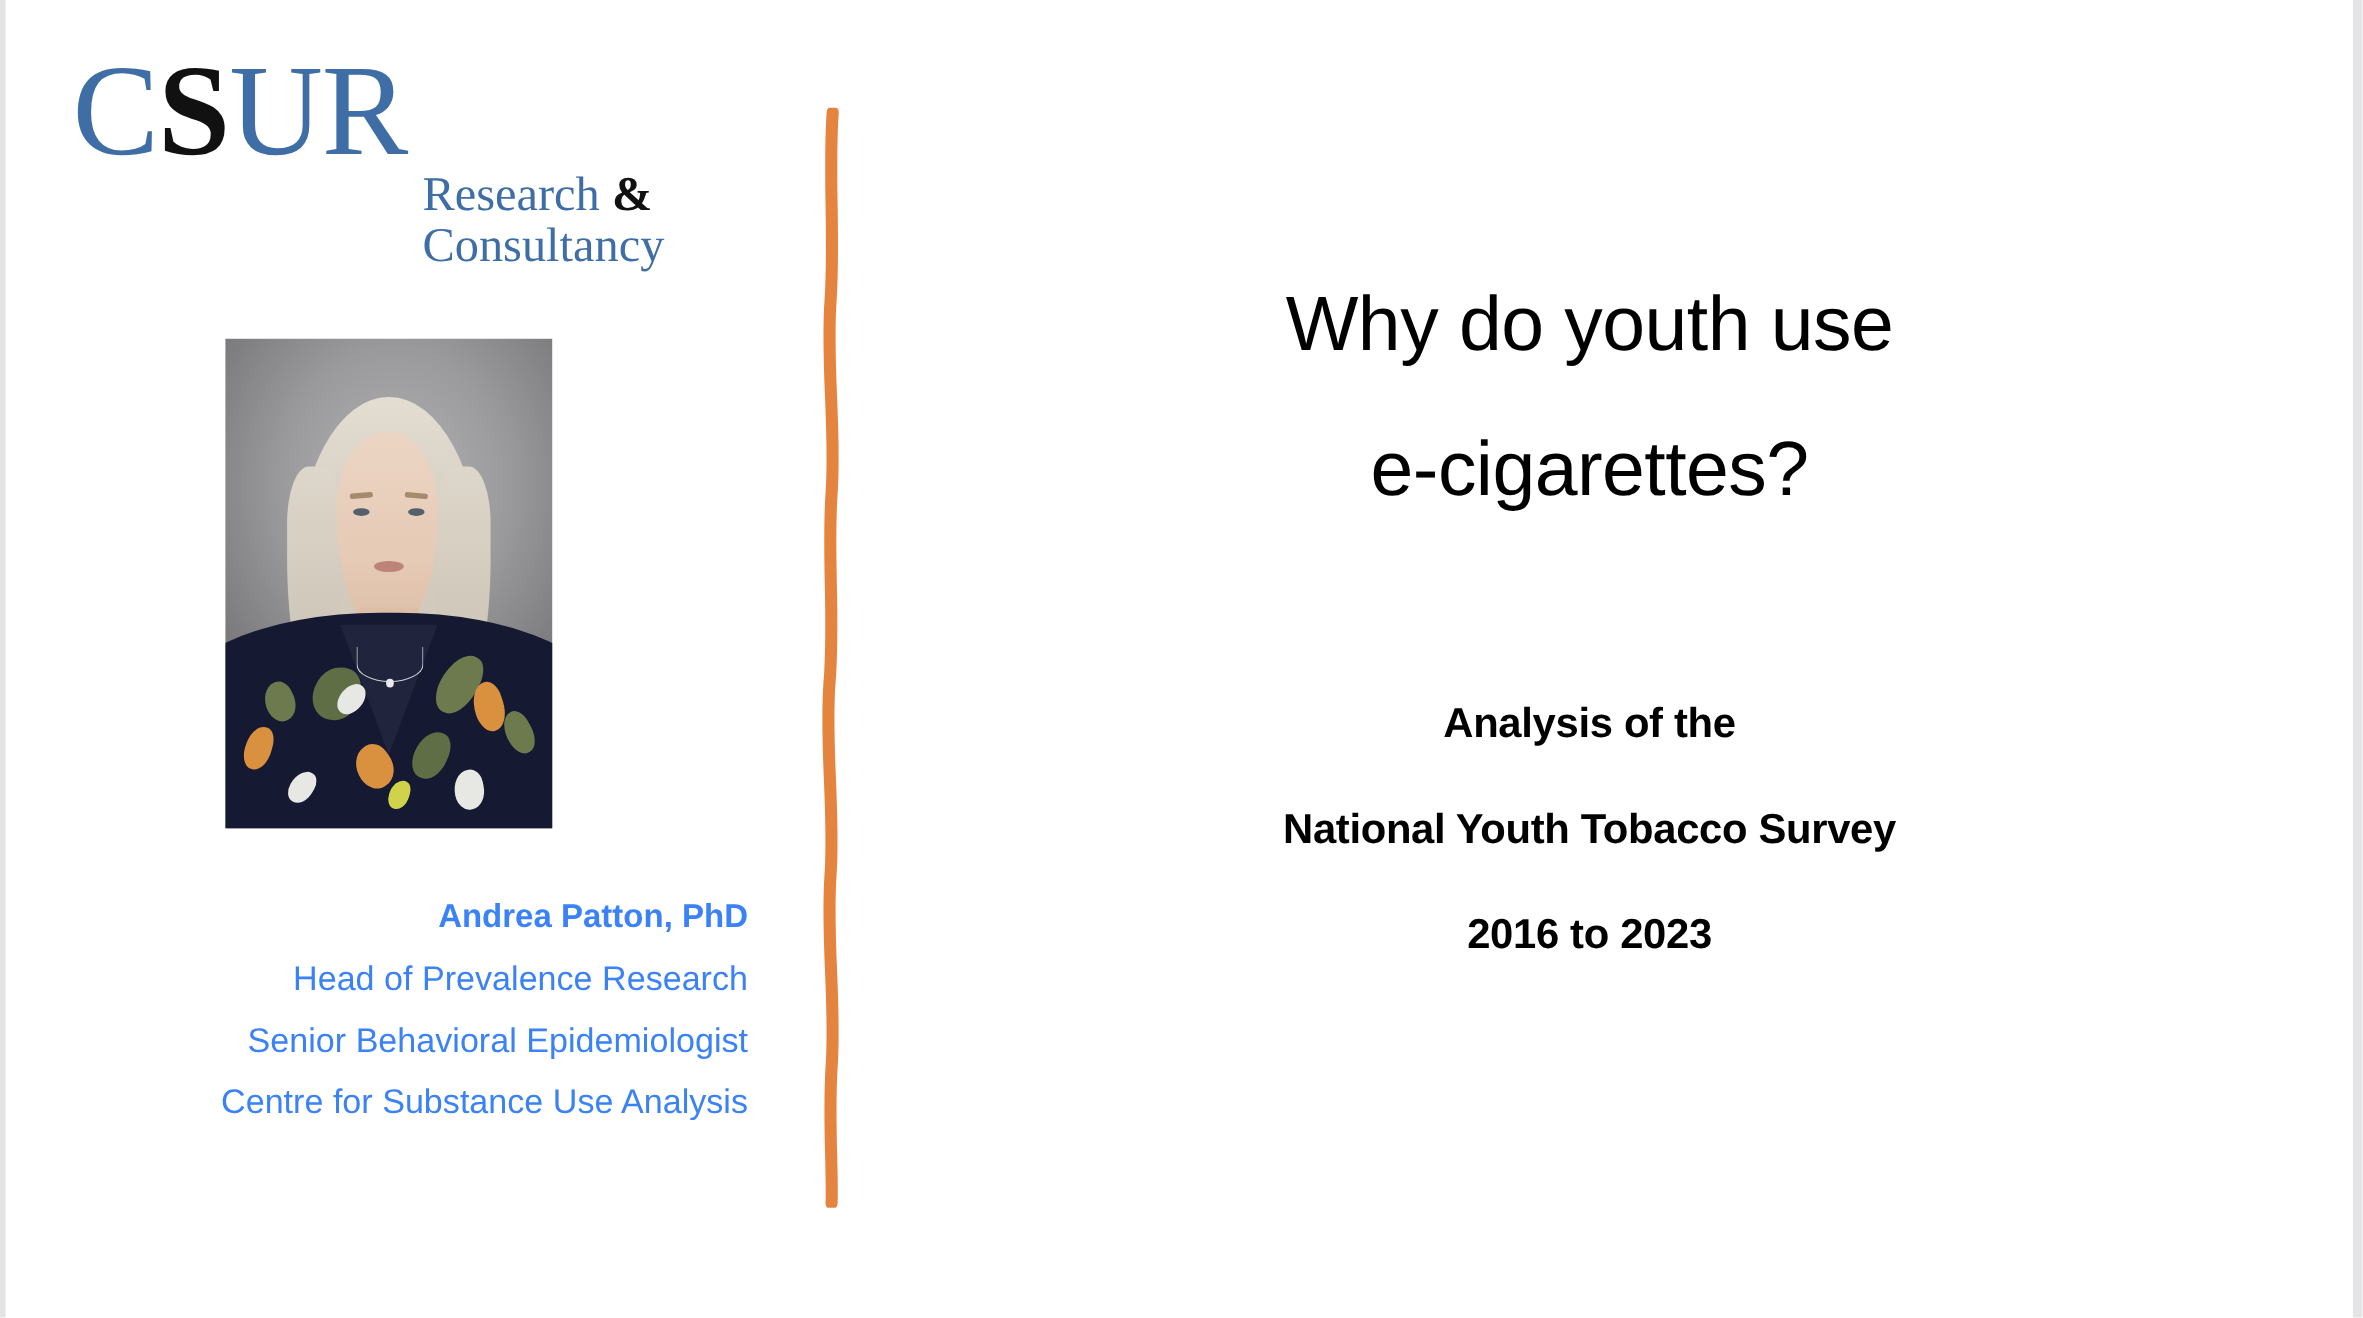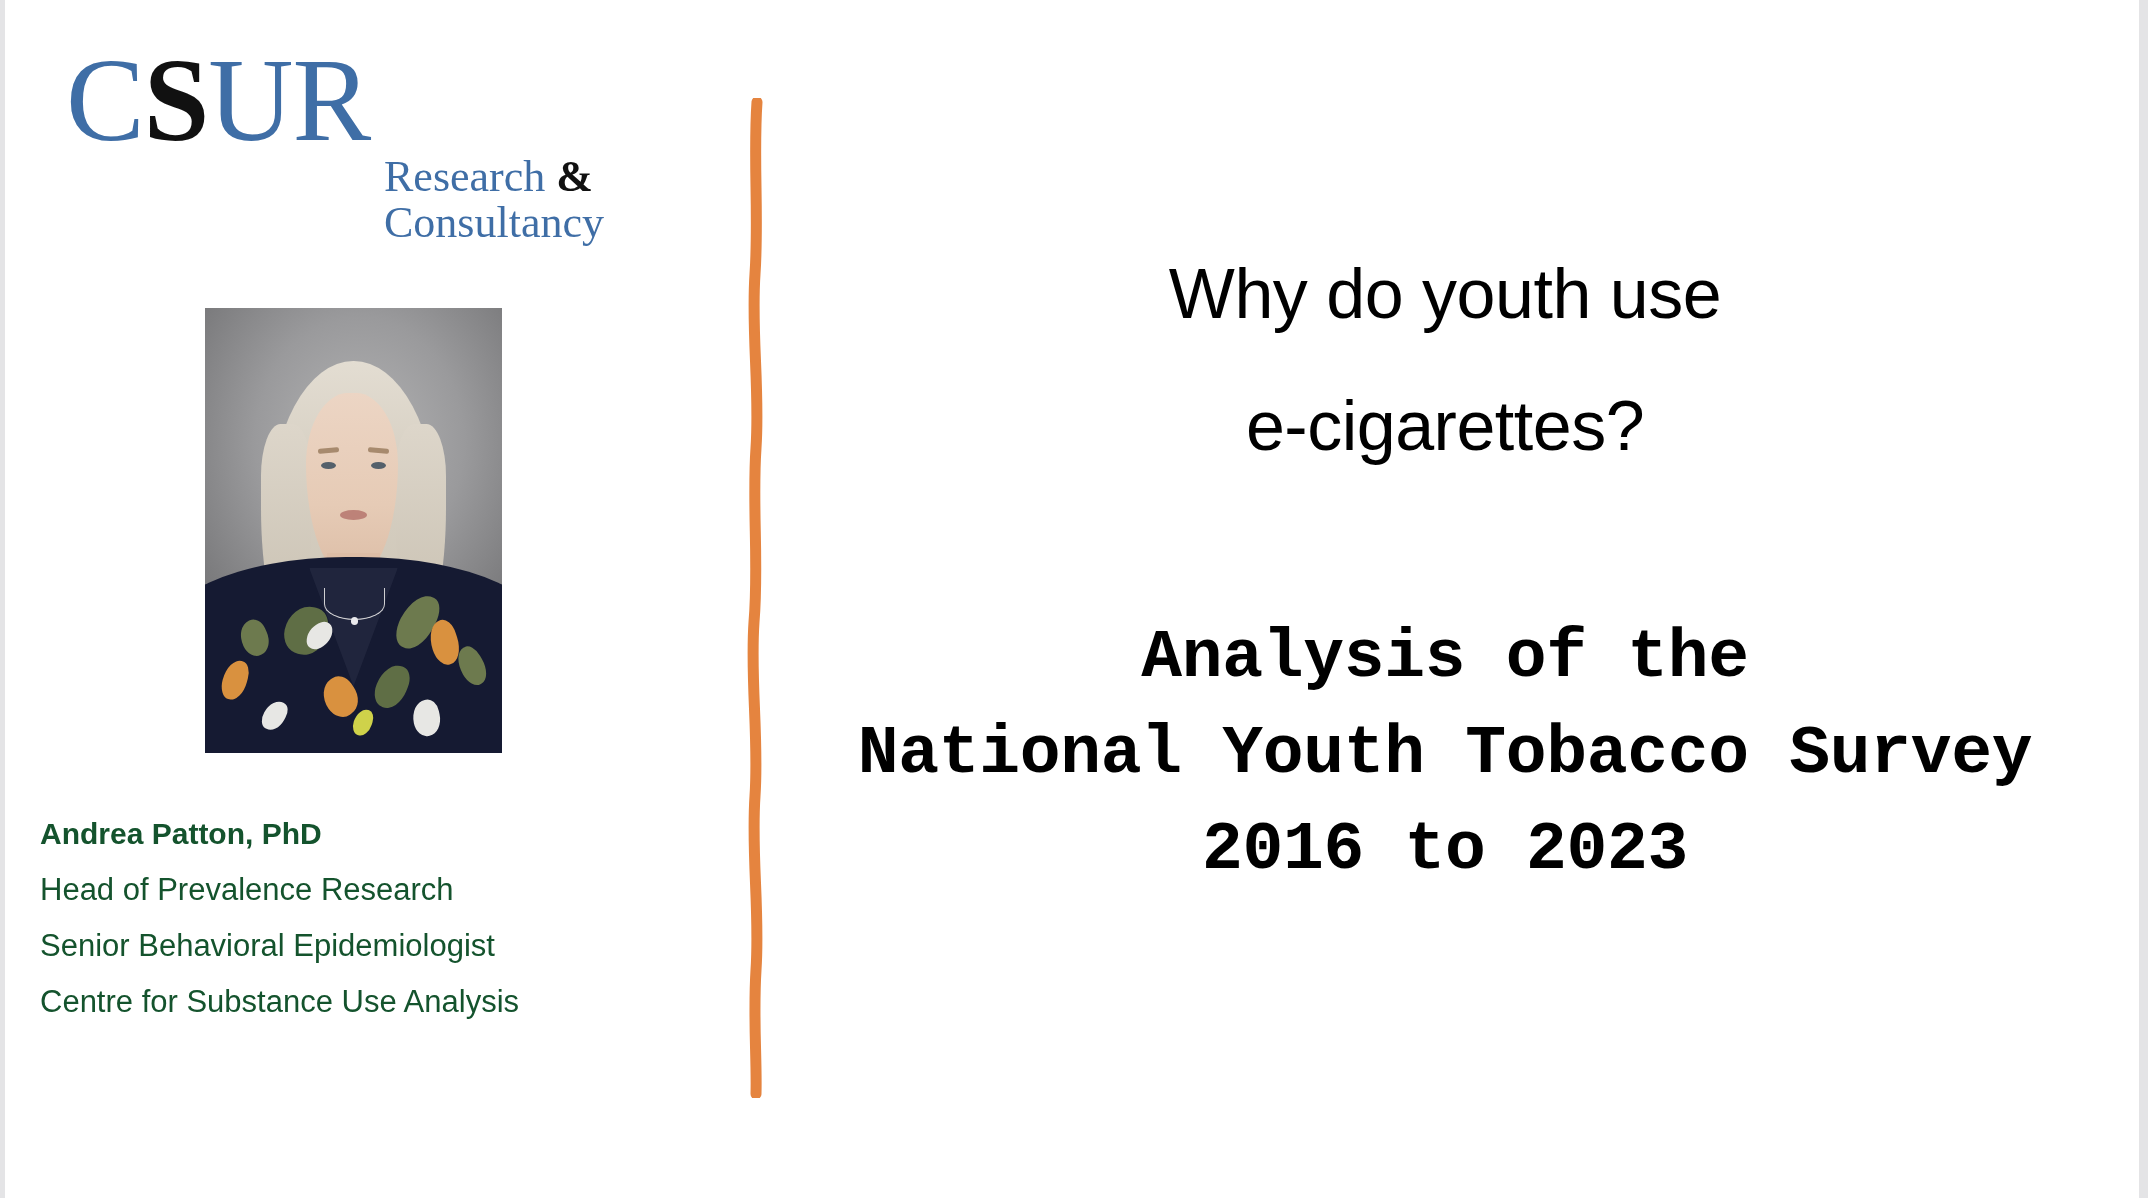--- a/index.html
+++ b/index.html
@@ -185,22 +185,22 @@
     background: #e9e9ec;
     border-radius: 50%;
   }
 
   
   #credentials {
     position: absolute;
     left: 40px;
     top: 806px;
     width: 640px;
-    text-align: left;
-    color: #14532d;
+    text-align: right;
+    color: #3b82f6;
   }
   #credentials .name {
     font-size: 30px;
     font-weight: 700;
     line-height: 56px;
   }
   #credentials .role {
     font-size: 31px;
     font-weight: 400;
     line-height: 56px;
@@ -234,26 +234,25 @@
 
   #subtitle-block {
     position: absolute;
     left: 800px;
     top: 610px;
     width: 1290px;
     text-align: center;
     color: #000000;
   }
   #subtitle-block .subtitle-line {
-    font-size: 68px;
+    font-size: 38px;
     font-weight: 700;
     line-height: 96px;
     letter-spacing: -0.3px;
     white-space: nowrap;
-    font-family: Liberation Mono, monospace;
   }
 </style>
 </head>
 <body>
 
 <div id="slide">
 
   <div class="edge-strip left"></div>
   <div class="edge-strip right"></div>
 

